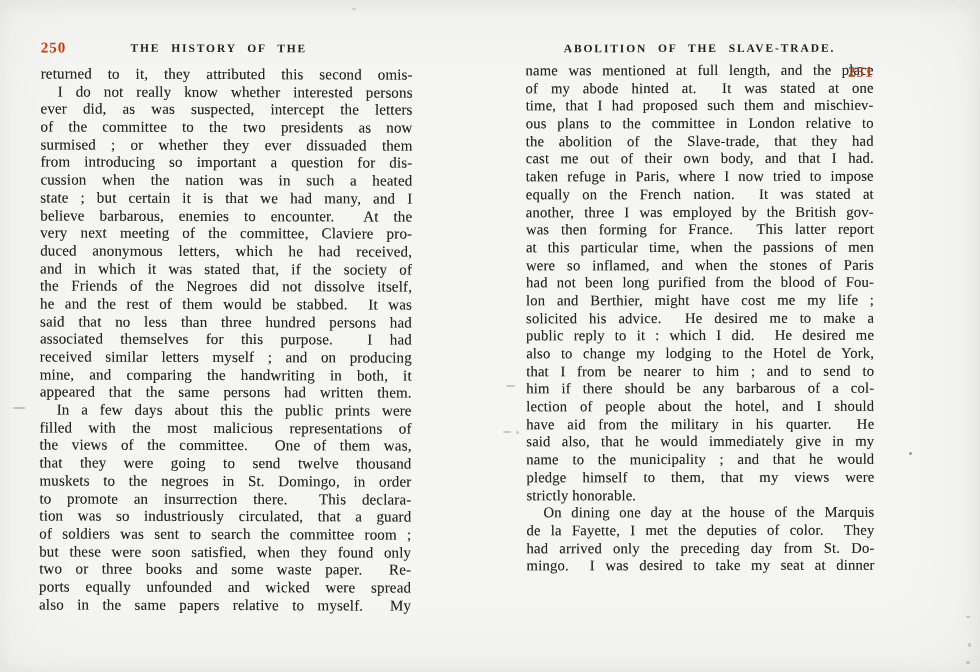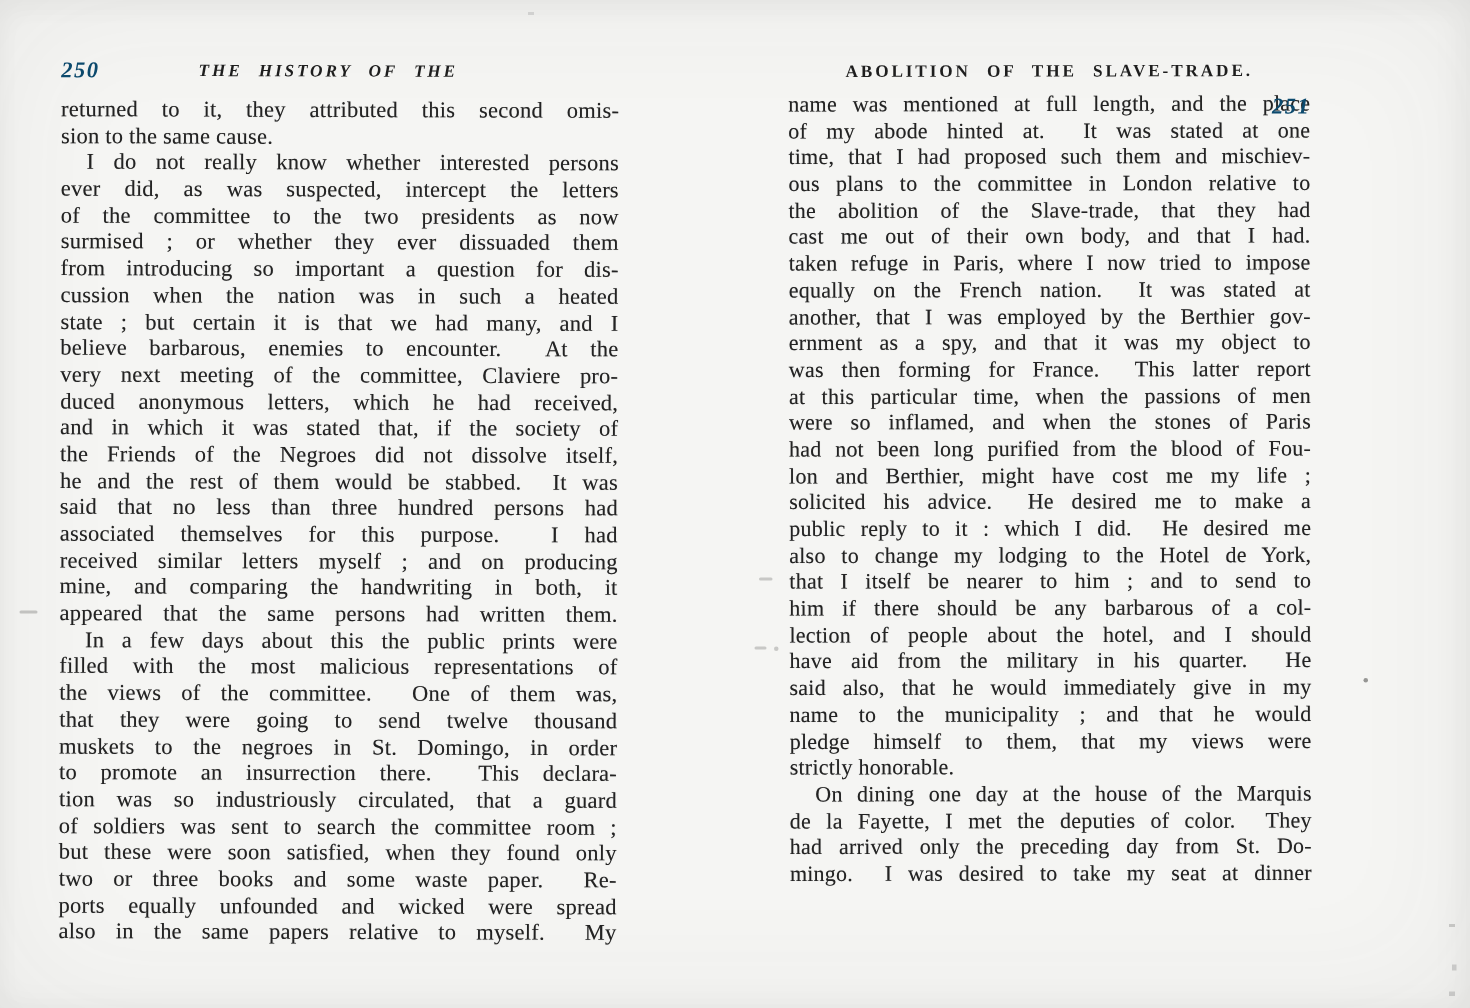--- a/index.html
+++ b/index.html
@@ -34,37 +34,36 @@
     position: relative;
     margin-top: 40px;
     height: 14px;
     font-weight: bold;
   }
   .folio {
     position: absolute;
     top: 0;
     font-size: 15px;
     letter-spacing: 1px;
-    color: #0c4a6e;
-    font-style: italic;
+    color: #c2410c;
   }
   .pagehead .folio.fleft  { left: 0; }
   .pagehead .folio.fright { right: 0; margin-top: 24px; }
   .rhead {
     position: absolute;
     top: 2px;
     left: 50%;
     transform: translateX(-50%);
     font-size: 11.5px;
     letter-spacing: 1.9px;
     word-spacing: 6px;
     white-space: nowrap;
     color: #1f1f1f;
   }
-  .page.left .rhead { margin-left: -8px; font-style: italic; }
+  .page.left .rhead { margin-left: -8px; }
 
   .bodytext {
     color: #232323;
     text-shadow: 0 0 0.45px rgba(20,20,20,0.38);
   }
   .page.left  .bodytext { margin-top: 12px; font-size: 15px;   }
   .page.right .bodytext { margin-top: 8px;  font-size: 14.7px; }
 
   .line {
     line-height: 17.7px;
@@ -111,21 +110,20 @@
   <div class="speck s7"></div>
   <div class="speck s8"></div>
 
   <section class="page left">
     <header class="pagehead">
       <span class="folio fleft">250</span>
       <span class="rhead">THE HISTORY OF THE</span>
     </header>
     <div class="bodytext">
         <div class="line">returned to it, they attributed this second omis-</div>
-        <div class="line left">sion to the same cause.</div>
         <div class="line indent">I do not really know whether interested persons</div>
         <div class="line">ever did, as was suspected, intercept the letters</div>
         <div class="line">of the committee to the two presidents as now</div>
         <div class="line">surmised ; or whether they ever dissuaded them</div>
         <div class="line">from introducing so important a question for dis-</div>
         <div class="line">cussion when the nation was in such a heated</div>
         <div class="line">state ; but certain it is that we had many, and I</div>
         <div class="line">believe barbarous, enemies to encounter.&nbsp; At the</div>
         <div class="line">very next meeting of the committee, Claviere pro-</div>
         <div class="line">duced anonymous letters, which he had received,</div>
@@ -159,31 +157,30 @@
     </header>
     <div class="bodytext">
         <div class="line">name was mentioned at full length, and the place</div>
         <div class="line">of my abode hinted at.&nbsp; It was stated at one</div>
         <div class="line">time, that I had proposed such them and mischiev-</div>
         <div class="line">ous plans to the committee in London relative to</div>
         <div class="line">the abolition of the Slave-trade, that they had</div>
         <div class="line">cast me out of their own body, and that I had.</div>
         <div class="line">taken refuge in Paris, where I now tried to impose</div>
         <div class="line">equally on the French nation.&nbsp; It was stated at</div>
-        <div class="line">another, that I was employed by the Berthier gov-</div>
-        <div class="line">ernment as a spy, and that it was my object to</div>
+        <div class="line">another, three I was employed by the British gov-</div>
         <div class="line">was then forming for France.&nbsp; This latter report</div>
         <div class="line">at this particular time, when the passions of men</div>
         <div class="line">were so inflamed, and when the stones of Paris</div>
         <div class="line">had not been long purified from the blood of Fou-</div>
         <div class="line">lon and Berthier, might have cost me my life ;</div>
         <div class="line">solicited his advice.&nbsp; He desired me to make a</div>
         <div class="line">public reply to it : which I did.&nbsp; He desired me</div>
         <div class="line">also to change my lodging to the Hotel de York,</div>
-        <div class="line">that I itself be nearer to him ; and to send to</div>
+        <div class="line">that I from be nearer to him ; and to send to</div>
         <div class="line">him if there should be any barbarous of a col-</div>
         <div class="line">lection of people about the hotel, and I should</div>
         <div class="line">have aid from the military in his quarter.&nbsp; He</div>
         <div class="line">said also, that he would immediately give in my</div>
         <div class="line">name to the municipality ; and that he would</div>
         <div class="line">pledge himself to them, that my views were</div>
         <div class="line left">strictly honorable.</div>
         <div class="line indent">On dining one day at the house of the Marquis</div>
         <div class="line">de la Fayette, I met the deputies of color.&nbsp; They</div>
         <div class="line">had arrived only the preceding day from St. Do-</div>

